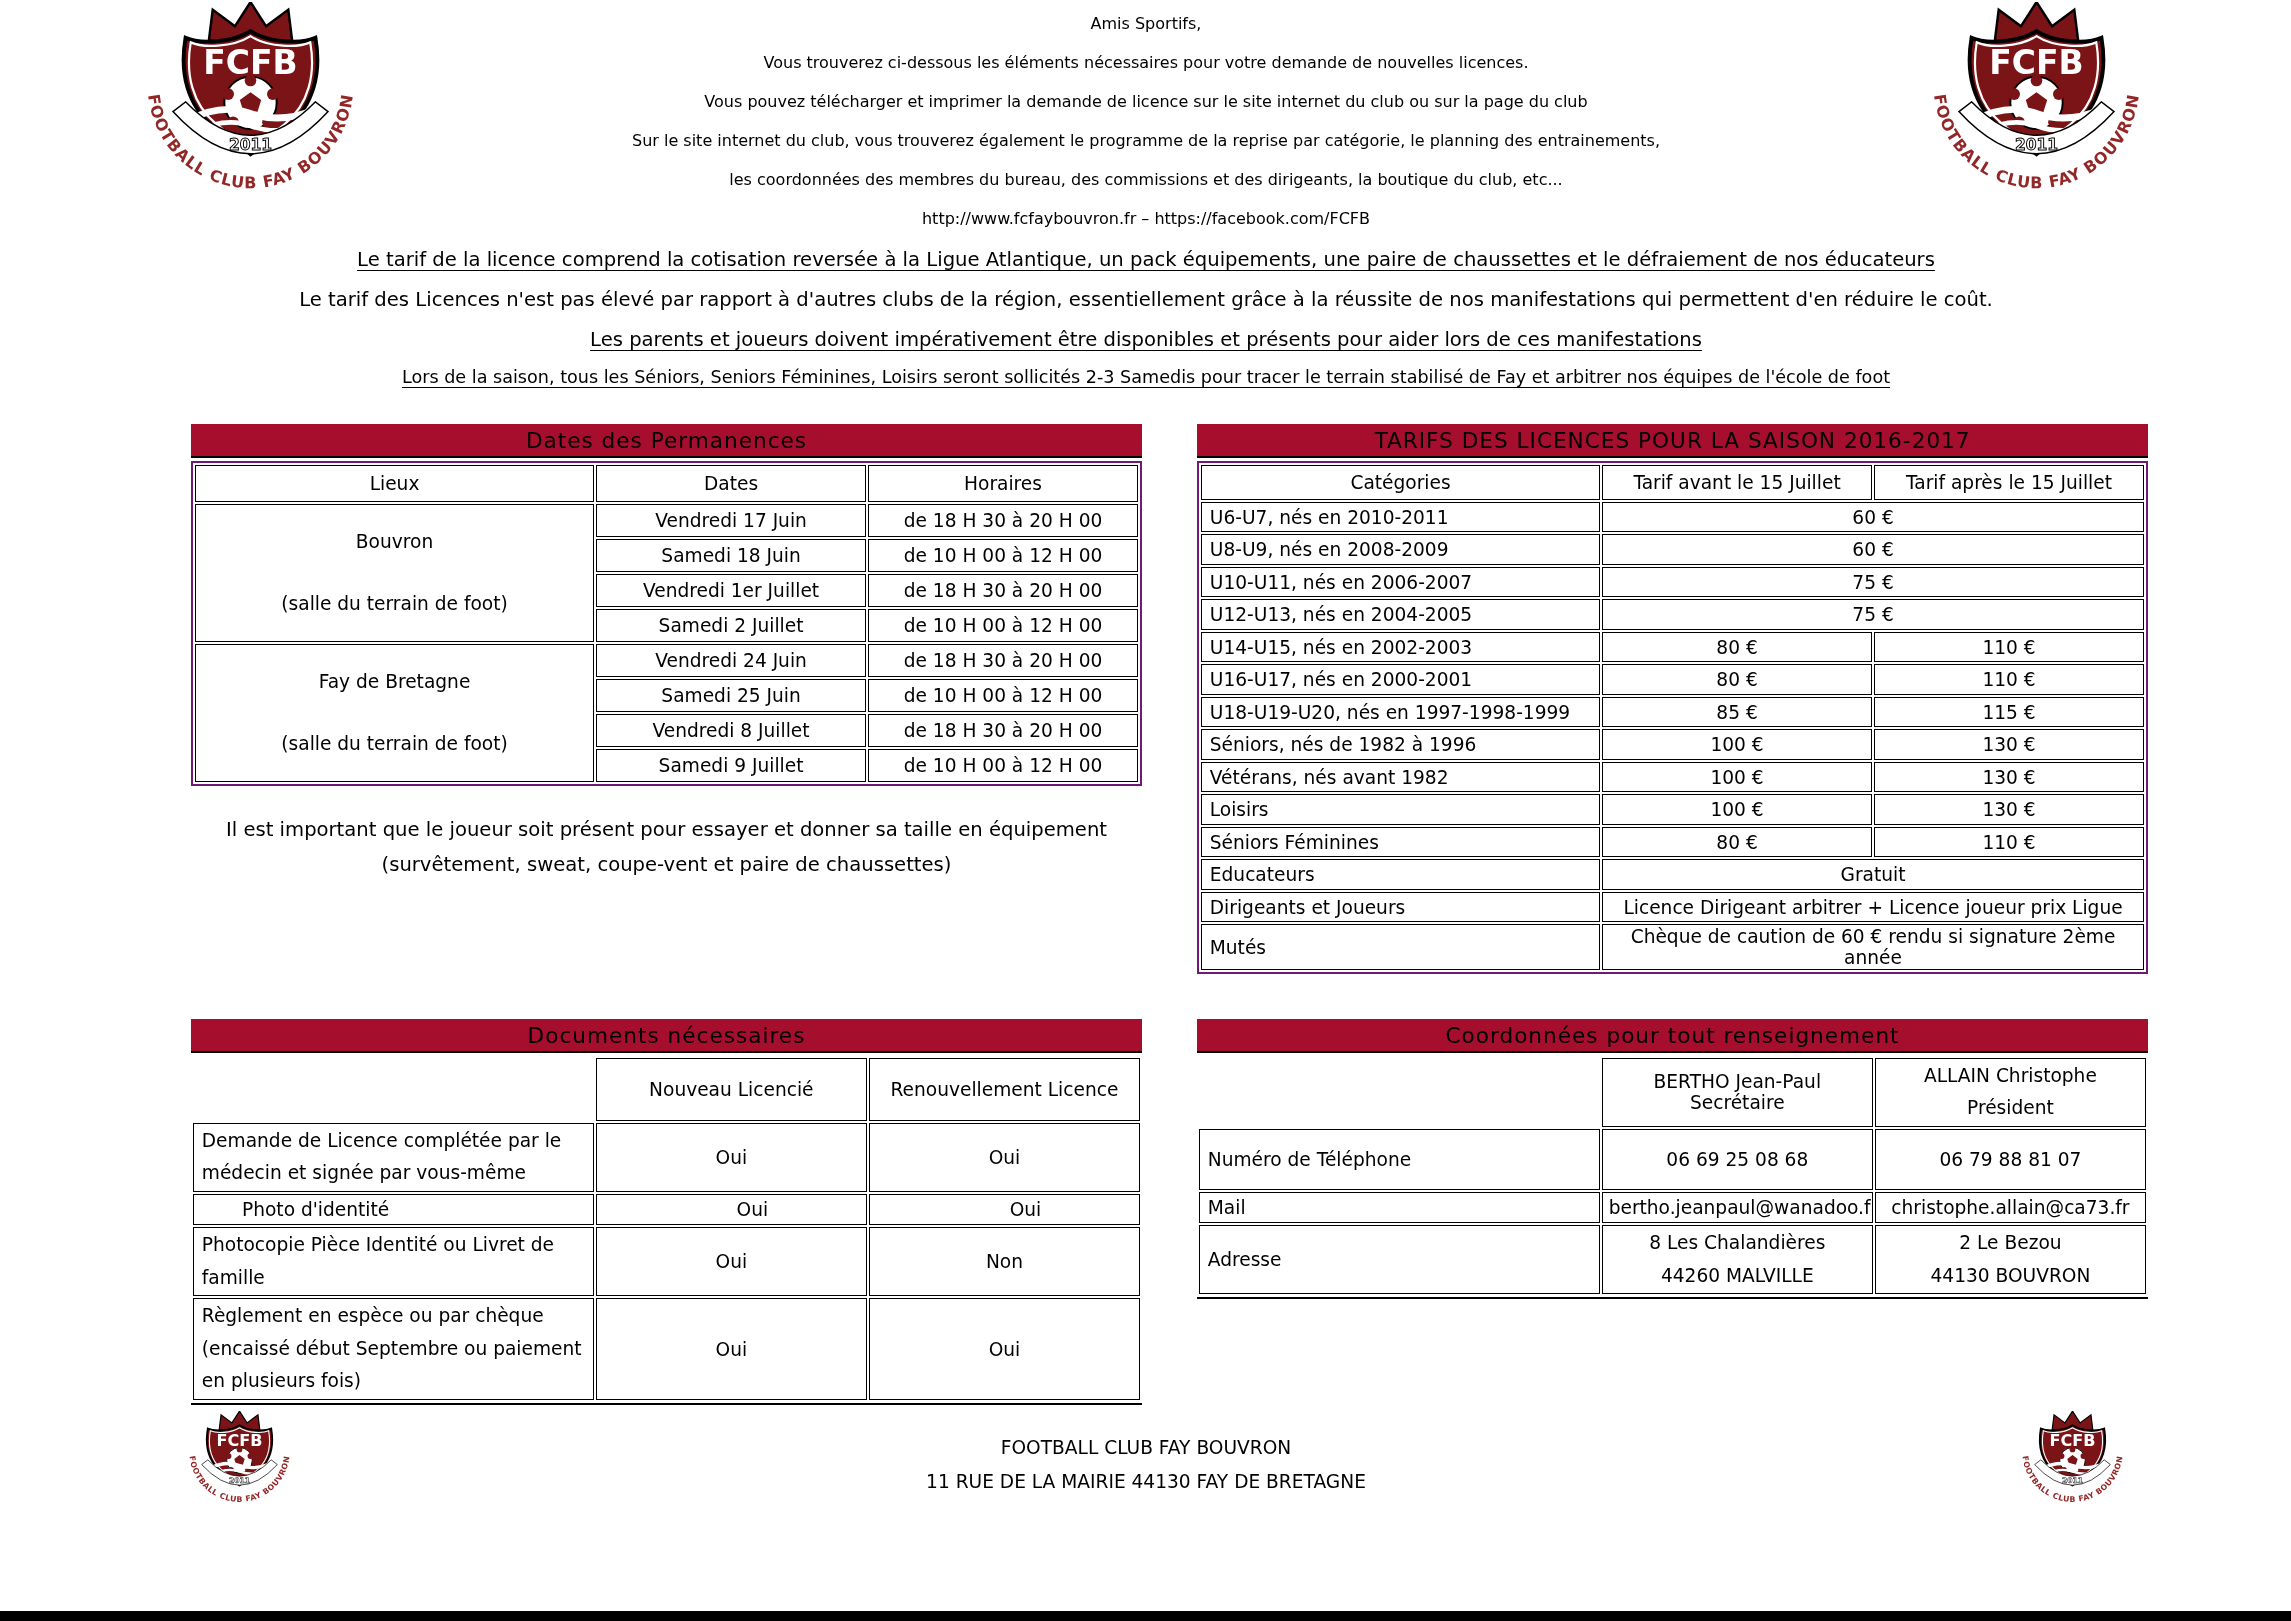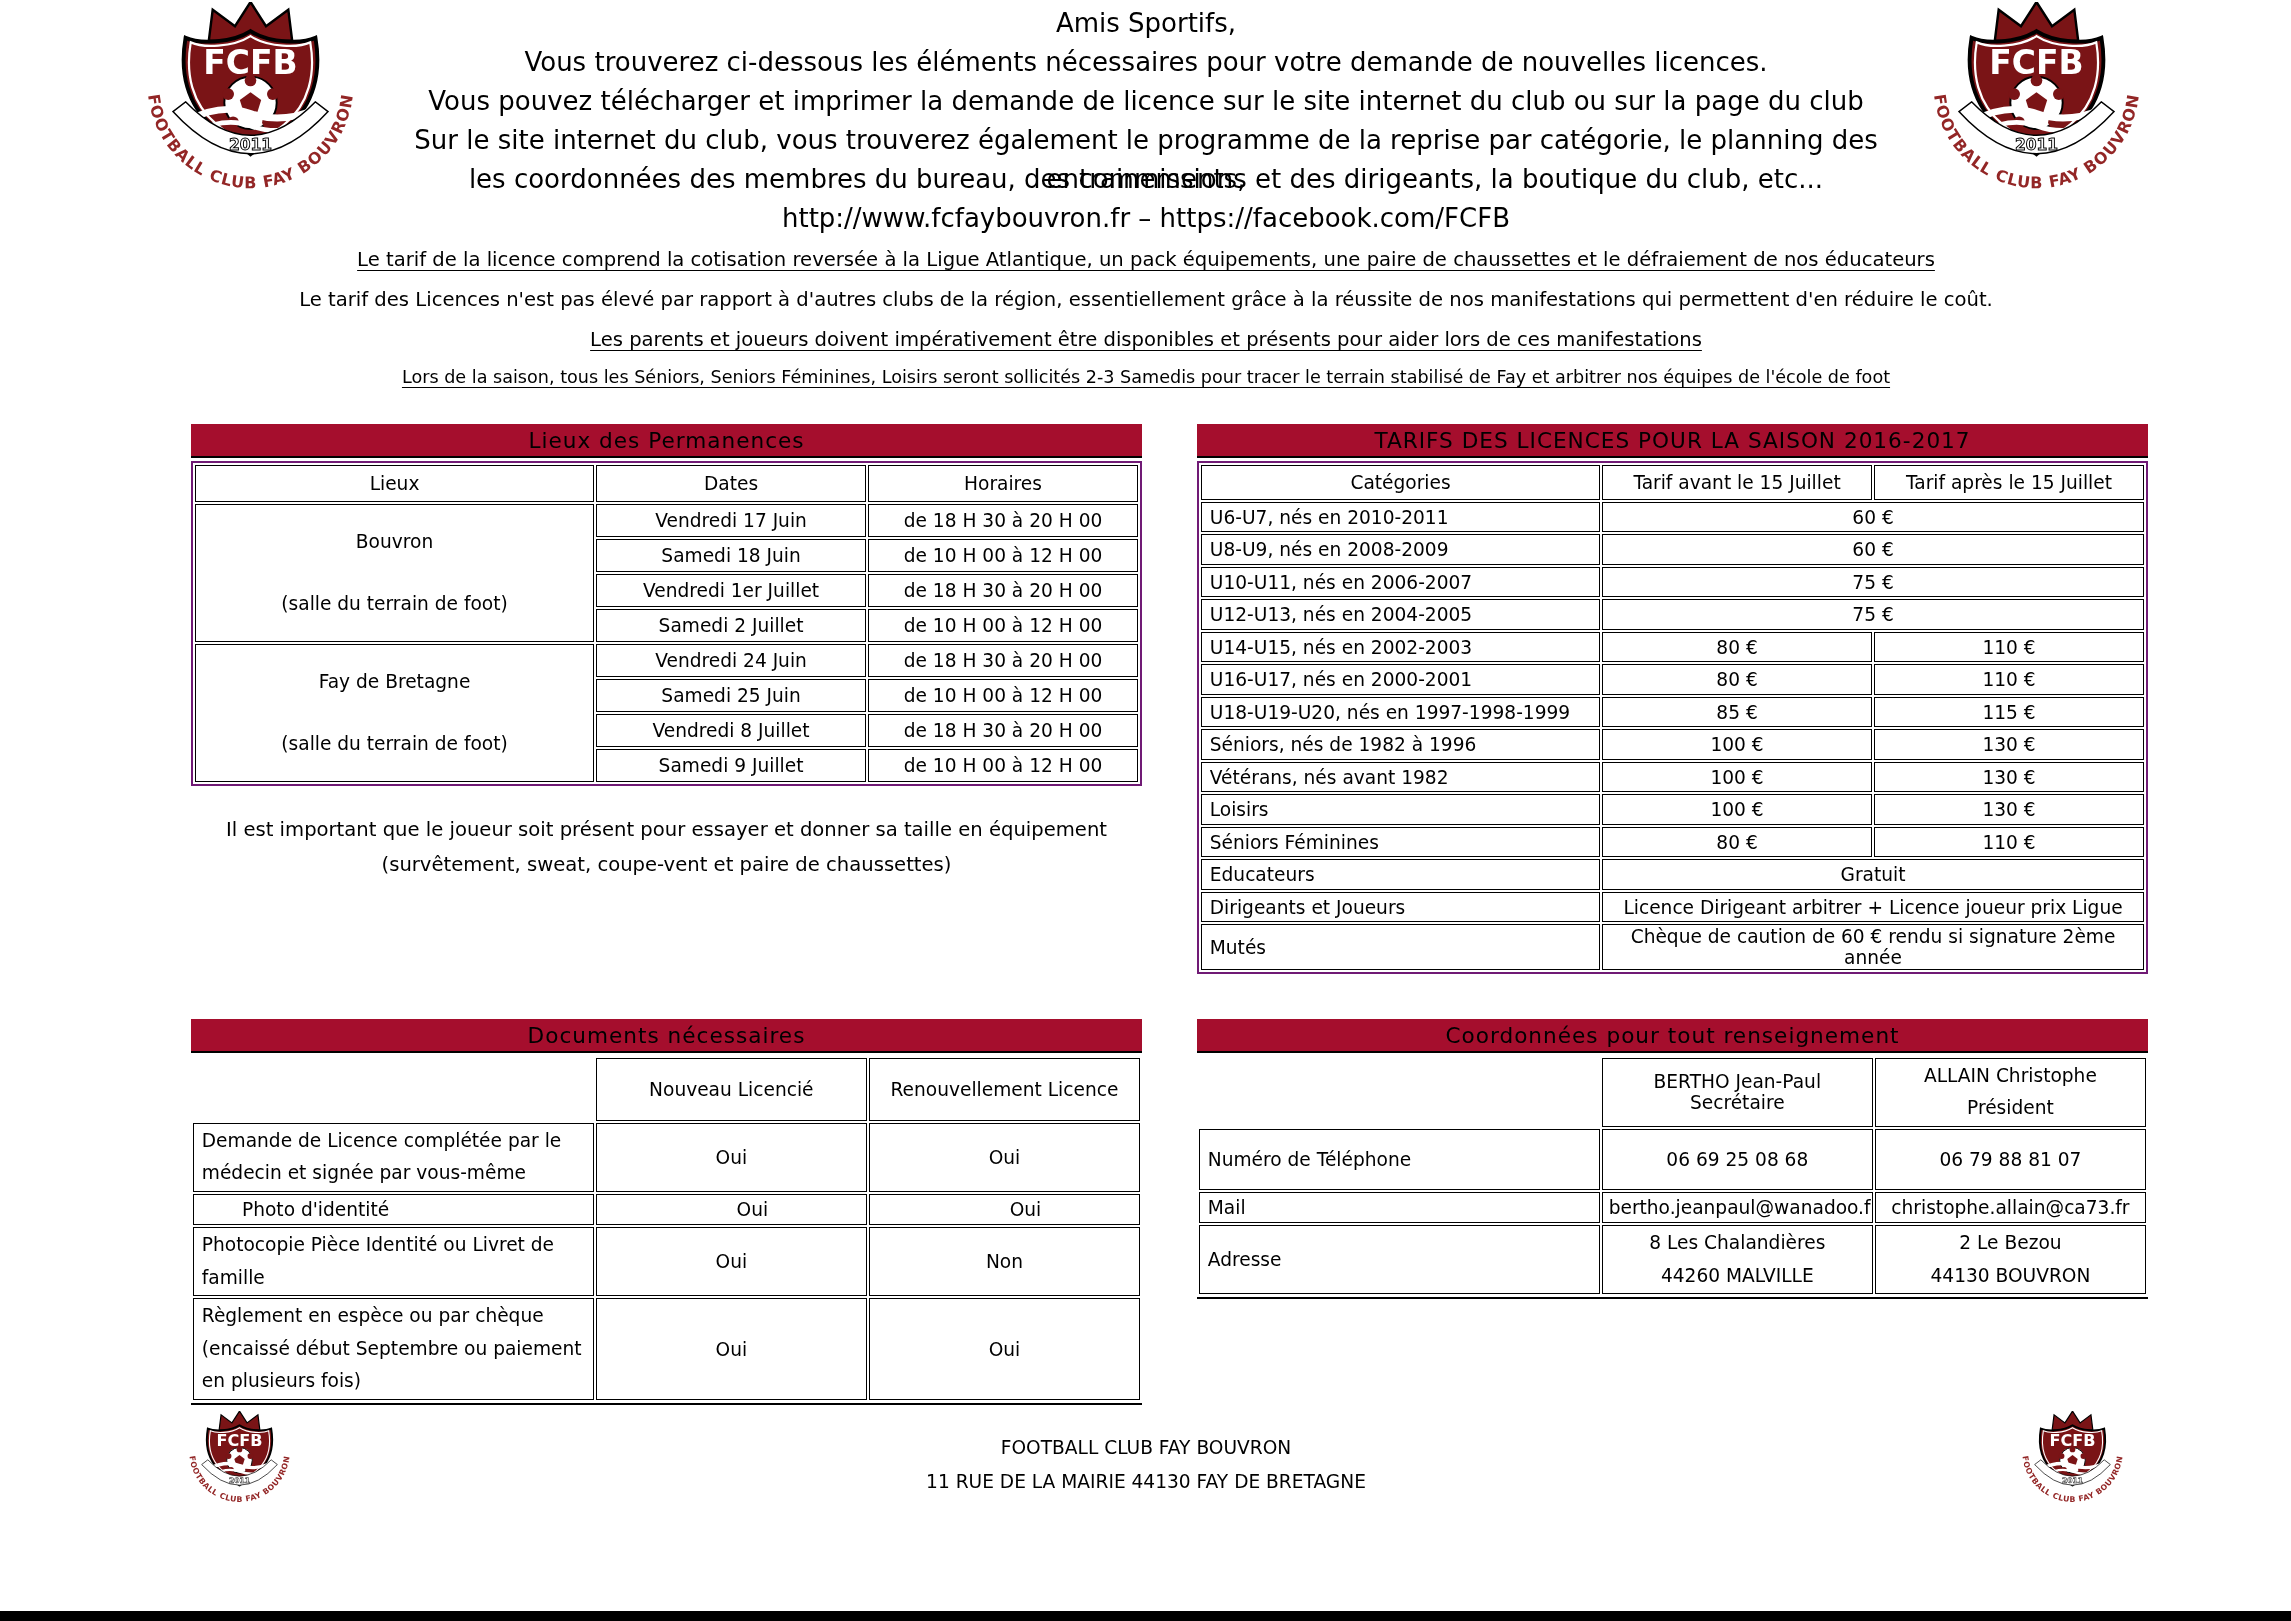--- a/index.html
+++ b/index.html
@@ -2,21 +2,21 @@
 <html><head>
 <meta charset="utf-8">
 <style>
   html,body { margin:0; padding:0; background:#ffffff; }
   body { width:2292px; height:1621px; position:relative; overflow:hidden;
          font-family:"DejaVu Sans", sans-serif; color:#000; }
   .abs { position:absolute; }
 
   
   .intro { position:absolute; left:402px; right:402px; top:3.9px; text-align:center;
-           font-size:26px; }
+           font-size:16px; }
   .intro div { line-height:39px; height:39px; }
 
   .notice { position:absolute; left:49px; right:49px; text-align:center; font-size:19.6px; line-height:29px; }
   .u { text-decoration:underline; text-underline-offset:3.9px; }
   .sm { font-size:17.6px; }
 
   
   .col { position:absolute; width:951px; }
   .band { height:32px; background:#A50E2D; border-bottom:2px solid #000; margin-bottom:2.9px;
           display:flex; align-items:center; justify-content:center;
@@ -109,21 +109,21 @@
     <div>les coordonnées des membres du bureau, des commissions et des dirigeants, la boutique du club, etc...</div>
     <div>http://www.fcfaybouvron.fr – https://facebook.com/FCFB</div>
   </div>
 
   <div class="notice u" style="top:245px">Le tarif de la licence comprend la cotisation reversée à la Ligue Atlantique, un pack équipements, une paire de chaussettes et le défraiement de nos éducateurs</div>
   <div class="notice" style="top:285px">Le tarif des Licences n'est pas élevé par rapport à d'autres clubs de la région, essentiellement grâce à la réussite de nos manifestations qui permettent d'en réduire le coût.</div>
   <div class="notice u" style="top:325px">Les parents et joueurs doivent impérativement être disponibles et présents pour aider lors de ces manifestations</div>
   <div class="notice u sm" style="top:363px">Lors de la saison, tous les Séniors, Seniors Féminines, Loisirs seront sollicités 2-3 Samedis pour tracer le terrain stabilisé de Fay et arbitrer nos équipes de l'école de foot</div>
 
   <div class="col" style="left:191px;top:424px">
-    <div class="band">Lieux des Permanences</div>
+    <div class="band">Dates des Permanences</div>
     <table class="tbl outer tp">
       <colgroup>
           <col style="width:42.5%">
           <col style="width:28.75%">
           <col style="width:28.75%">
         </colgroup>
       <tbody>
           <tr class="hdr">
         <td>Lieux</td>
         <td>Dates</td>

